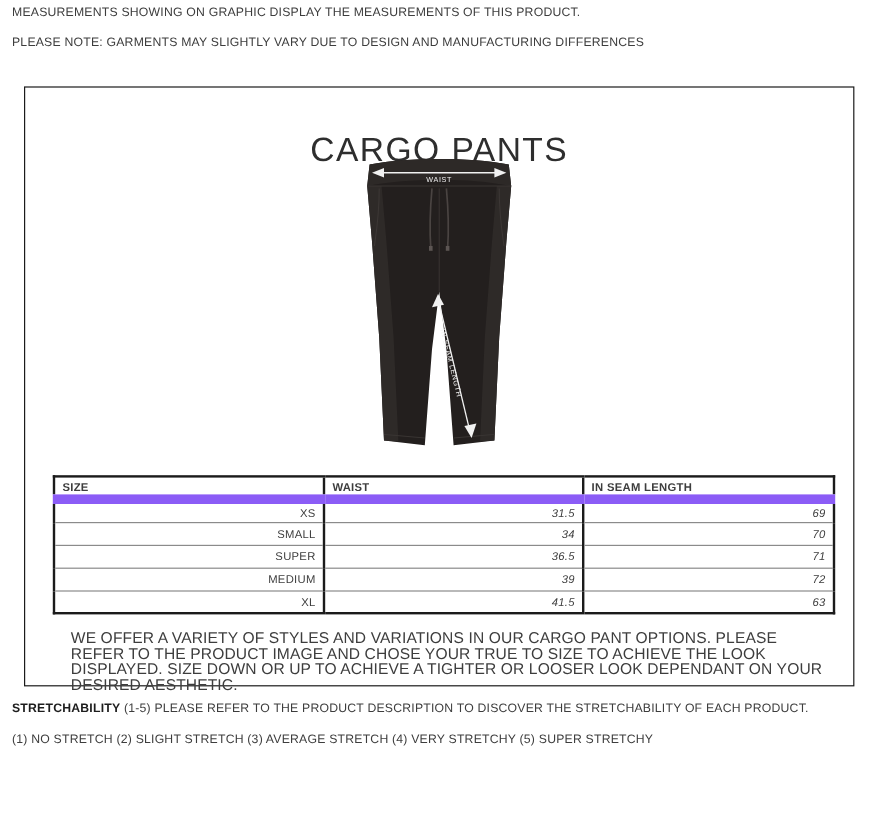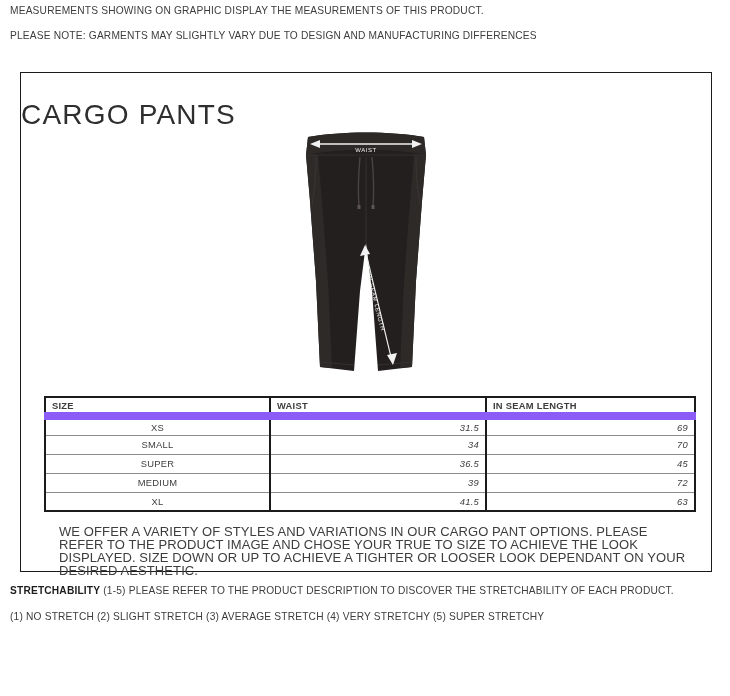--- a/index.html
+++ b/index.html
@@ -41,22 +41,22 @@
     height: 500px;
     border: 1.5px solid #1b1b1b;
     box-sizing: border-box;
     background: #fff;
   }
 
   .panel-title {
     position: absolute;
     left: 0;
     right: 0;
-    top: 26px;
-    text-align: left;
+    top: 36px;
+    text-align: center;
     font-size: 28px;
     letter-spacing: 1.2px;
     color: #2e2e2e;
     font-weight: 400;
   }
 
   
   .garment {
     position: absolute;
     left: 50%;
@@ -93,21 +93,21 @@
     letter-spacing: 0.25px;
     color: #3d3d3d;
     font-weight: 400;
     height: 19px;
     padding: 0 6px;
     box-sizing: border-box;
     border-top: 1px solid #8b8b8b;
     border-bottom: 1px solid #8b8b8b;
     border-left: 2px solid #1b1b1b;
     border-right: 0;
-    text-align: center;
+    text-align: right;
     vertical-align: middle;
     background: #fff;
   }
   .size-table th { text-align: left; }
   .size-table thead th {
     border-top: 2px solid #1b1b1b;
     border-bottom: 8px solid #8b5cf6;
     font-weight: bold;
   }
   .size-table tr > *:last-child {
@@ -234,21 +234,21 @@
         <td class="num">69</td>
       </tr>
       <tr>
         <td>SMALL</td>
         <td class="num">34</td>
         <td class="num">70</td>
       </tr>
       <tr>
         <td>SUPER</td>
         <td class="num">36.5</td>
-        <td class="num">45</td>
+        <td class="num">71</td>
       </tr>
       <tr>
         <td>MEDIUM</td>
         <td class="num">39</td>
         <td class="num">72</td>
       </tr>
       <tr>
         <td>XL</td>
         <td class="num">41.5</td>
         <td class="num">63</td>

